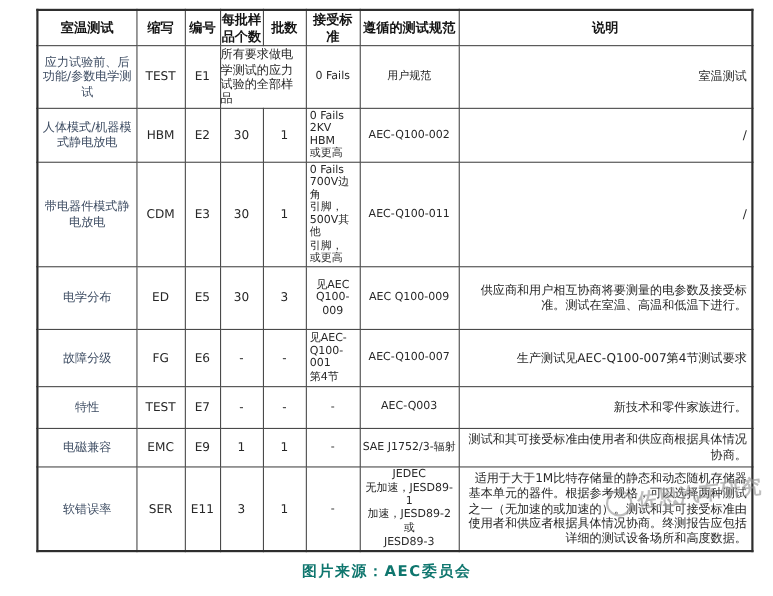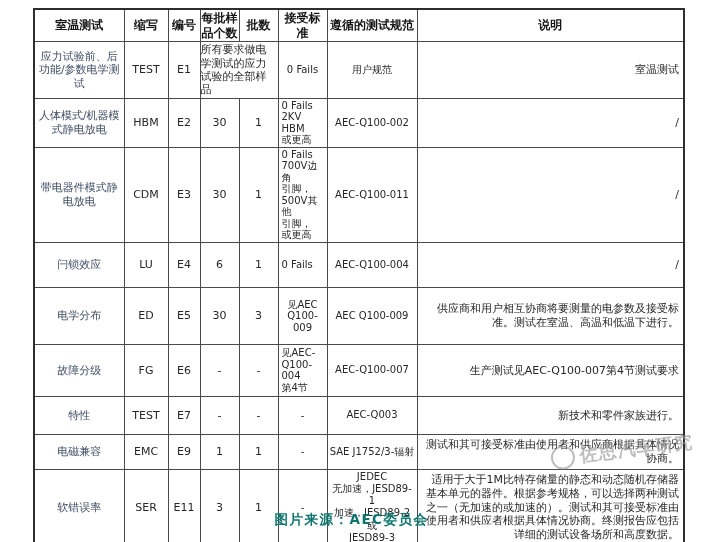--- a/index.html
+++ b/index.html
@@ -107,51 +107,41 @@
       <td class="accept left">0 Fails
 700V边角
 引脚，
 500V其他
 引脚，
 或更高</td>
       <td class="spec">AEC-Q100-011</td>
       <td class="note">/</td>
     </tr>
 
-    <tr class="r3">
-      <td class="item">闩锁效应</td>
-      <td>LU</td>
-      <td>E4</td>
-      <td>6</td>
-      <td>1</td>
-      <td class="accept left">0 Fails</td>
-      <td class="spec">AEC-Q100-004</td>
-      <td class="note">/</td>
-    </tr>
 
     <tr class="r4">
       <td class="item">电学分布</td>
       <td>ED</td>
       <td>E5</td>
       <td>30</td>
       <td>3</td>
       <td class="accept">见AEC
 Q100-009</td>
       <td class="spec">AEC Q100-009</td>
       <td class="note">供应商和用户相互协商将要测量的电参数及接受标准。测试在室温、高温和低温下进行。</td>
     </tr>
 
     <tr class="r5">
       <td class="item">故障分级</td>
       <td>FG</td>
       <td>E6</td>
       <td>-</td>
       <td>-</td>
       <td class="accept left">见AEC-
-Q100-004
+Q100-001
 第4节</td>
       <td class="spec">AEC-Q100-007</td>
       <td class="note">生产测试见AEC-Q100-007第4节测试要求</td>
     </tr>
 
     <tr class="r6">
       <td class="item">特性</td>
       <td>TEST</td>
       <td>E7</td>
       <td>-</td>

